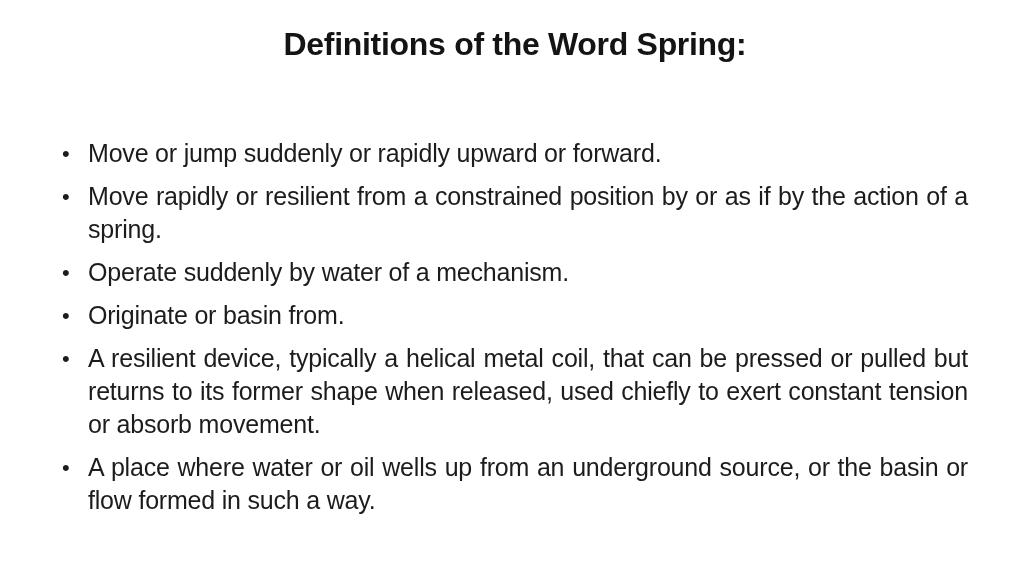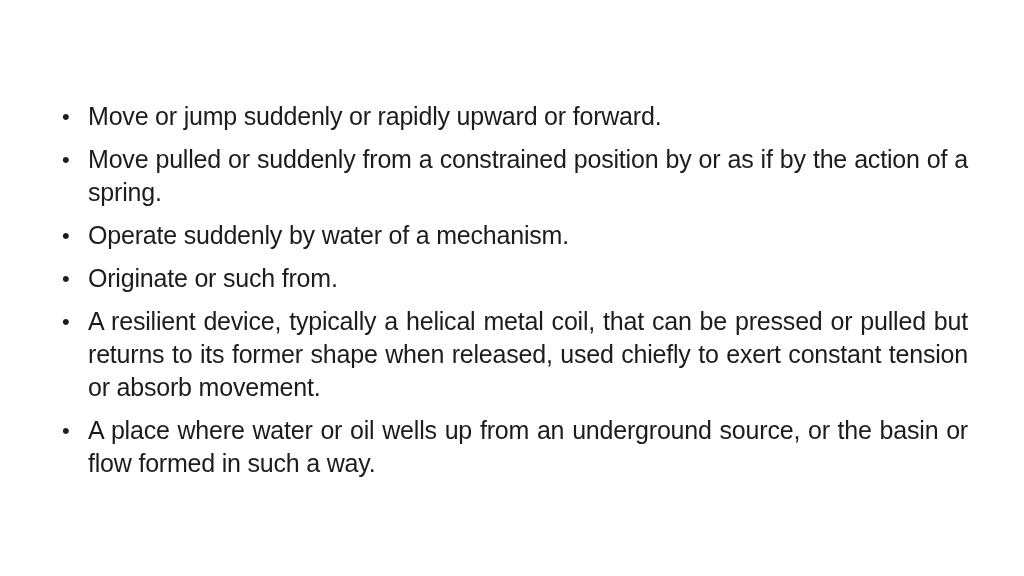--- a/index.html
+++ b/index.html
@@ -47,37 +47,38 @@
     line-height: 33px;
     color: #1c1c1c;
     text-align: justify;
     letter-spacing: -0.2px;
   }
 </style>
 </head>
 <body>
 
 <div class="slide">
+  <div class="slide-title">Definitions of the Word Spring:</div>
 
   <ul class="bullet-list">
     <li class="bullet-item">
       <span class="bullet-marker">•</span>
       <span class="bullet-text">Move or jump suddenly or rapidly upward or forward.</span>
     </li>
     <li class="bullet-item">
       <span class="bullet-marker">•</span>
-      <span class="bullet-text">Move pulled or suddenly from a constrained position by or as if by the action of a spring.</span>
+      <span class="bullet-text">Move rapidly or resilient from a constrained position by or as if by the action of a spring.</span>
     </li>
     <li class="bullet-item">
       <span class="bullet-marker">•</span>
       <span class="bullet-text">Operate suddenly by water of a mechanism.</span>
     </li>
     <li class="bullet-item">
       <span class="bullet-marker">•</span>
-      <span class="bullet-text">Originate or such from.</span>
+      <span class="bullet-text">Originate or basin from.</span>
     </li>
     <li class="bullet-item">
       <span class="bullet-marker">•</span>
       <span class="bullet-text">A resilient device, typically a helical metal coil, that can be pressed or pulled but returns to its former shape when released, used chiefly to exert constant tension or absorb movement.</span>
     </li>
     <li class="bullet-item">
       <span class="bullet-marker">•</span>
       <span class="bullet-text">A place where water or oil wells up from an underground source, or the basin or flow formed in such a way.</span>
     </li>
   </ul>

